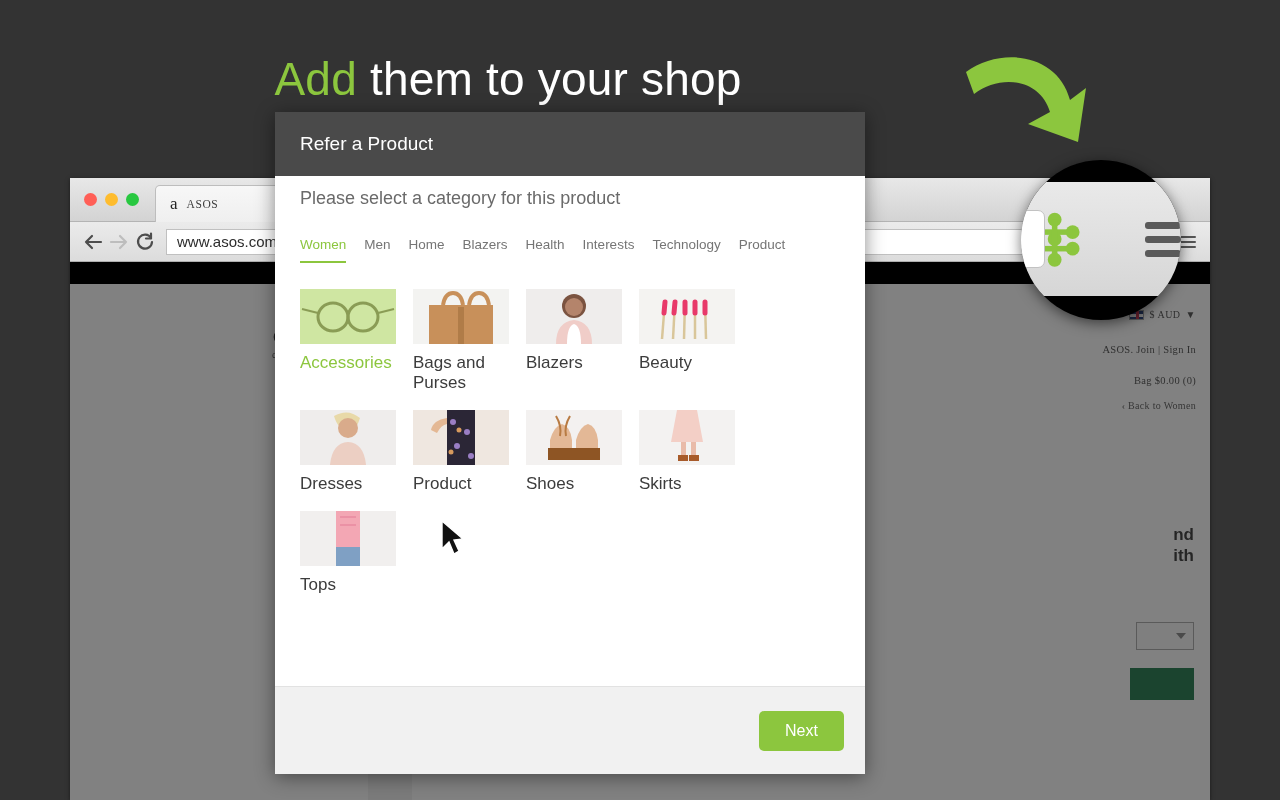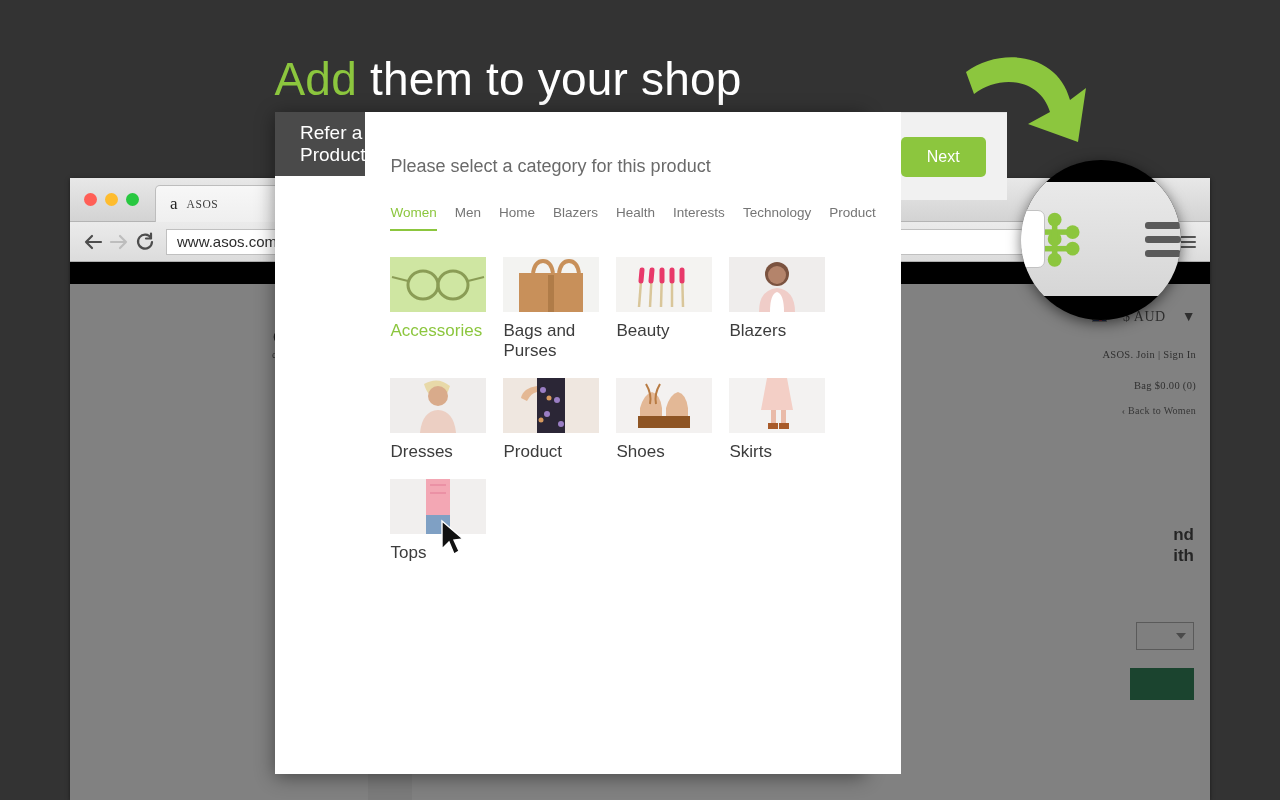--- a/index.html
+++ b/index.html
@@ -103,21 +103,21 @@
     font-family: "Liberation Serif", serif;
   }
   .breadcrumb {
     position: absolute; left: 203px; top: 109px;
     font-size: 10px; color: #555; letter-spacing: 0.4px;
     font-family: "Liberation Serif", serif;
   }
   .breadcrumb span { margin: 0 3px; }
 
   .asos-topright { position: absolute; right: 14px; top: 25px; text-align: right; font-family: "Liberation Serif", serif; }
-  .currency { font-size: 14px; color: #333; letter-spacing: 0.5px; display: flex; align-items: center; justify-content: flex-end; gap: 16px; }
+  .currency { font-size: 10px; color: #333; letter-spacing: 0.5px; display: flex; align-items: center; justify-content: flex-end; gap: 5px; }
   .flag { display: inline-block; width: 15px; height: 10px; background:
       linear-gradient(#012169,#012169); position: relative; border: 0.5px solid #999; }
   .flag::before { content: ""; position: absolute; left: 0; right: 0; top: 3.5px; height: 3px; background: #fff; }
   .flag::after { content: ""; position: absolute; top: 0; bottom: 0; left: 5.5px; width: 3px; background: #C8102E; }
   .signin { font-size: 10.5px; color: #333; margin-top: 24px; letter-spacing: 0.3px; }
   .bagline { font-size: 10.5px; color: #333; margin-top: 20px; letter-spacing: 0.3px; }
   .backwomen { font-size: 10px; color: #444; margin-top: 14px; letter-spacing: 0.3px; }
 
   .thumbs { position: absolute; left: 298px; top: 315px; width: 44px; }
   .thumb { width: 44px; height: 54px; margin-bottom: 4px; background:#efefef; }
@@ -130,28 +130,28 @@
   .pr-buy { margin-top: 18px; margin-left: auto; width: 64px; height: 32px; background: #006633; }
 
   .scrim { position: absolute; inset: 0; background: rgba(45,45,45,0.60); }
 
   
   .modal {
     position: absolute; left: 275px; top: 112px;
     width: 590px; height: 662px;
     background: #ffffff;
     box-shadow: 0 3px 18px rgba(0,0,0,0.45);
-    display: flex; 
+    display: flex; flex-direction: column;
   }
   .modal-header {
     height: 64px; background: #4a4a4a;
     display: flex; align-items: center; padding-left: 25px;
   }
   .modal-title { font-size: 19px; color: #ffffff; font-weight: 400; }
-  .modal-body { flex: 1; padding: 44px 25px 0 25px; background: #fff; }
+  .modal-body { flex: 1; padding: 12px 25px 0 25px; background: #fff; }
   .modal-subtitle { font-size: 18px; color: #6a6a6a; font-weight: 400; }
   .cat-tabs { display: flex; gap: 18px; margin-top: 28px; }
   .cat-tab {
     font-size: 13.5px; color: #757575; padding-bottom: 9px;
     border-bottom: 2px solid transparent; cursor: pointer;
   }
   .cat-tab.active { color: #8cc63e; border-bottom-color: #8cc63e; }
 
   .grid { display: flex; flex-wrap: wrap; gap: 17px; margin-top: 26px; }
   .cell { width: 96px; cursor: pointer; }
@@ -375,51 +375,51 @@
               <path d="M56 16 q2 -12 10 -12 q8 0 10 12" fill="none" stroke="#c8905a" stroke-width="4"></path>
               <rect x="45" y="18" width="6" height="37" fill="#b07c48"></rect>
             </svg>
           </div>
           <span class="cap">Bags and Purses</span>
         </div>
 
         <div class="cell">
           <div class="pic">
             <svg width="96" height="55" viewBox="0 0 96 55">
+                <rect width="96" height="55" fill="#efedec"></rect>
+              <circle cx="48" cy="17" r="12" fill="#7b5340"></circle>
+              <circle cx="48" cy="18" r="9" fill="#b4846b"></circle>
+              <path d="M30 55 q0 -22 18 -24 q18 2 18 24 z" fill="#f0cdc8"></path>
+              <path d="M41 55 q0 -18 7 -20 q7 2 7 20 z" fill="#ffffff"></path>
+            </svg>
+          </div>
+          <span class="cap">Blazers</span>
+        </div>
+
+        <div class="cell">
+          <div class="pic">
+            <svg width="96" height="55" viewBox="0 0 96 55">
                 <rect width="96" height="55" fill="#f4f3f1"></rect>
               <g stroke="#d9c69a" stroke-width="2.5">
                 <line x1="26" y1="12" x2="23" y2="50"></line>
                   <line x1="36" y1="12" x2="34" y2="50"></line>
                 <line x1="46" y1="12" x2="45" y2="50"></line>
                   <line x1="56" y1="12" x2="56" y2="50"></line>
                 <line x1="66" y1="12" x2="67" y2="50"></line>
               </g>
               <g stroke="#e8396a" stroke-width="5" stroke-linecap="round">
                 <line x1="26" y1="13" x2="25" y2="24"></line>
                   <line x1="36" y1="13" x2="35" y2="24"></line>
                 <line x1="46" y1="13" x2="46" y2="24"></line>
                   <line x1="56" y1="13" x2="56" y2="24"></line>
                 <line x1="66" y1="13" x2="66" y2="24"></line>
               </g>
             </svg>
           </div>
           <span class="cap">Beauty</span>
-        </div>
-
-        <div class="cell">
-          <div class="pic">
-            <svg width="96" height="55" viewBox="0 0 96 55">
-                <rect width="96" height="55" fill="#efedec"></rect>
-              <circle cx="48" cy="17" r="12" fill="#7b5340"></circle>
-              <circle cx="48" cy="18" r="9" fill="#b4846b"></circle>
-              <path d="M30 55 q0 -22 18 -24 q18 2 18 24 z" fill="#f0cdc8"></path>
-              <path d="M41 55 q0 -18 7 -20 q7 2 7 20 z" fill="#ffffff"></path>
-            </svg>
-          </div>
-          <span class="cap">Blazers</span>
         </div>
 
         <div class="cell">
           <div class="pic">
             <svg width="96" height="55" viewBox="0 0 96 55">
                 <rect width="96" height="55" fill="#efedec"></rect>
               <path d="M34 6 q14 -8 26 2 q-4 14 -12 12 q-10 0 -14 -14z" fill="#e8d9a8"></path>
               <circle cx="48" cy="18" r="10" fill="#d9ab8b"></circle>
               <path d="M30 55 q2 -22 18 -23 q16 1 18 23z" fill="#eccfc3"></path>
             </svg>

